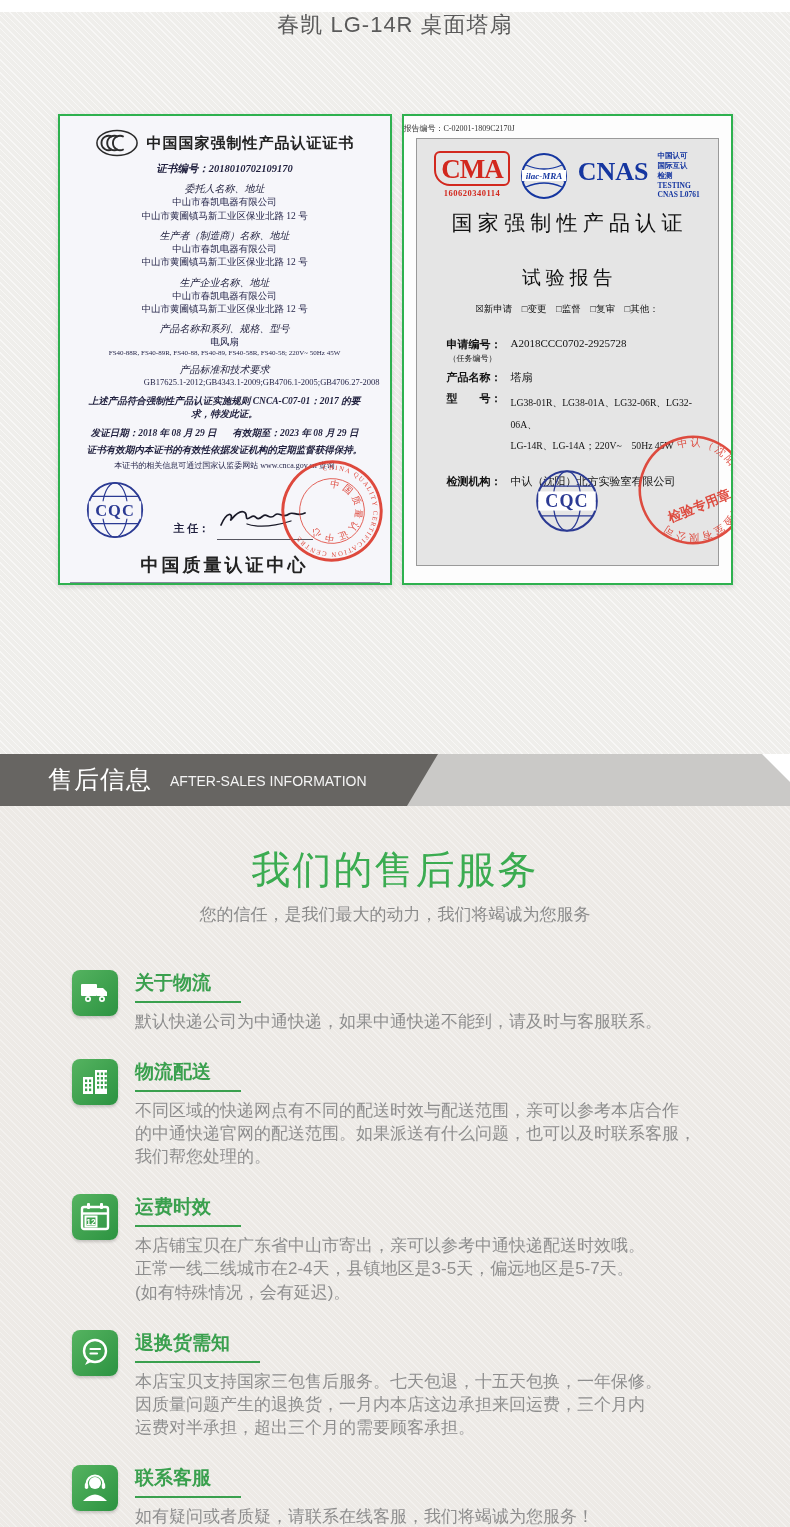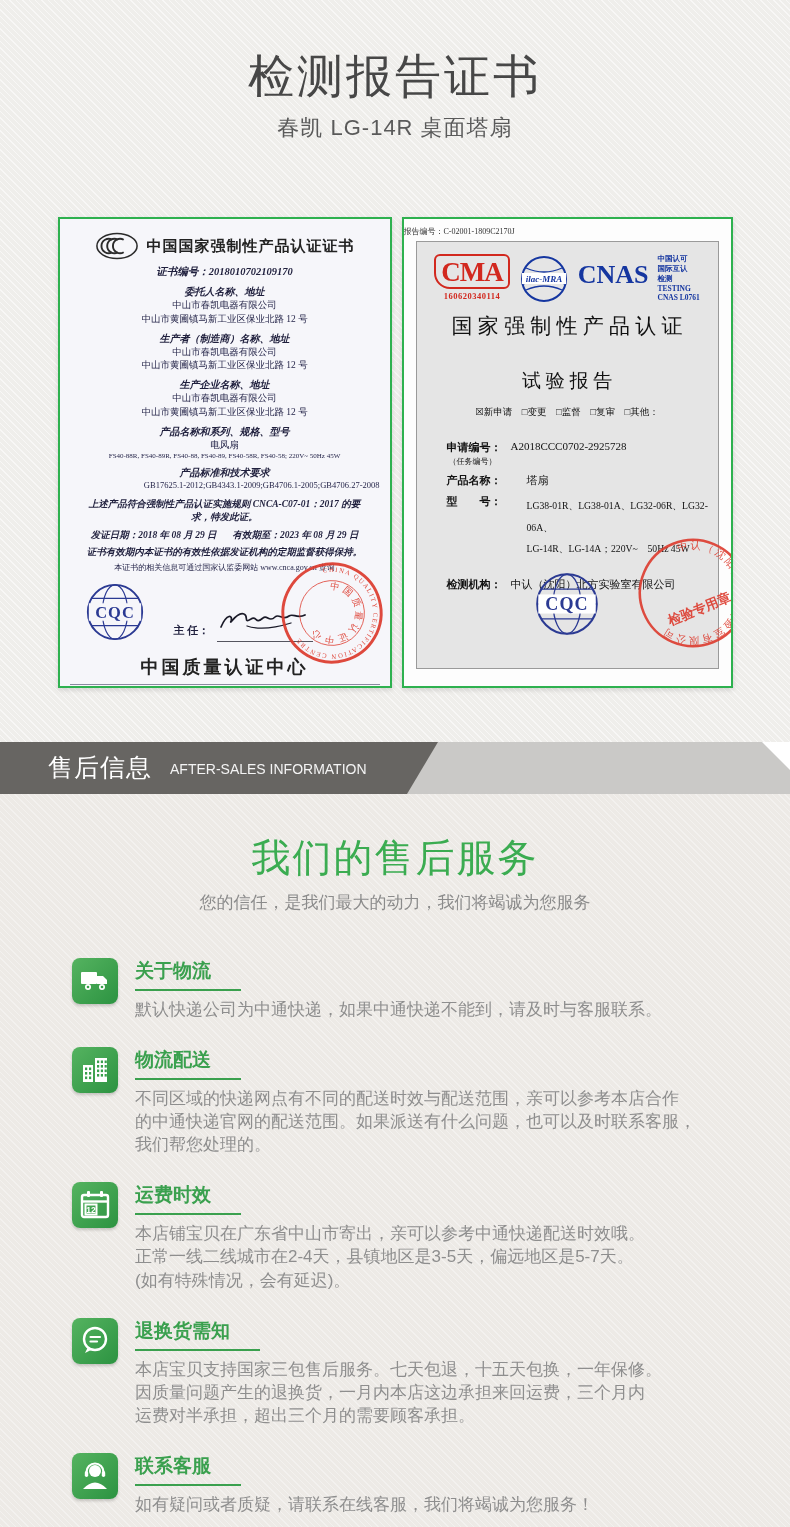--- a/index.html
+++ b/index.html
@@ -19,21 +19,21 @@
   .certs { display:flex; justify-content:center; gap:10px; margin-top:76px; }
   .cert { border:2px solid #2eb14f; box-shadow:0 2px 5px rgba(0,0,0,.13); overflow:hidden; position:relative; }
   .cert-left  { width:334px; height:471px; background:#f6f6fa; padding:12px 10px 6px;
                 font-family:"Liberation Serif","DejaVu Serif",serif; color:#26264a; }
   .cert-right { width:331px; height:471px; background:#fdfdfd; font-family:"Liberation Serif","DejaVu Serif",serif; color:#1c1c1c; }
 
   
   .cl-header { display:flex; align-items:center; justify-content:center; gap:8px; height:30px; }
   .cl-title  { font-size:15px; font-weight:bold; color:#222; letter-spacing:1px; }
   .cl-certno { margin-top:4px; font-size:10.5px; font-weight:bold; font-style:italic; color:#1f1f3d; }
-  .cl-sec-label { margin-top:6px; font-size:10px; font-weight:bold; font-style:italic; color:#1f1f3d; }
+  .cl-sec-label { margin-top:6px; font-size:10px; font-weight:normal; font-style:italic; color:#1f1f3d; }
   .cl-sec-lines { font-size:9.5px; line-height:1.4; white-space:pre-line; }
   .cl-product { font-size:9.5px; line-height:1.4; }
   .cl-models  { font-size:7px; white-space:nowrap; letter-spacing:0; }
   .cl-standards { font-size:8.5px; line-height:1.35;text-align:right; }
   .cl-statement { margin-top:6px; padding:0 10px; font-size:9.5px; font-weight:bold; font-style:italic; line-height:1.4; color:#1f1f3d; }
   .cl-dates { margin-top:5px; font-size:9.5px; font-weight:bold; font-style:italic; color:#1f1f3d; display:flex; justify-content:center; gap:16px; }
   .cl-validity { margin-top:4px; font-size:9.5px; font-weight:bold; font-style:italic; color:#1f1f3d; }
   .cl-query { margin-top:3px; font-size:8px; color:#26264a; }
   .cl-seal-area { position:relative; height:80px; margin-top:2px; }
   .cl-cqc { position:absolute; left:14px; top:6px; }
@@ -52,21 +52,21 @@
   .cma-no { font-size:8.5px; font-weight:bold; color:#d2281e; margin-top:2px; letter-spacing:.5px; }
   .cnas-mark { font-size:26px; font-weight:bold; color:#1536a0; line-height:1; margin-top:8px; }
   .cnas-side { font-size:7.5px; font-weight:bold; color:#1536a0; text-align:left; line-height:1.3; white-space:pre-line; }
   .rb-title1 { position:absolute; top:70px; width:100%; font-size:21px; color:#111; }
   .rb-title2 { position:absolute; top:126px; width:100%; font-size:19px; color:#111; }
   .rb-check  { position:absolute; top:164px; width:100%; font-size:9.5px; color:#111; }
   .rb-fields { position:absolute; top:198px; left:30px; right:6px; text-align:left; font-size:11px; color:#111; }
   .rb-row { display:flex; align-items:flex-start; }
   .rb-label { width:64px; flex:none; font-weight:bold; }
   .rb-note { font-size:8px; margin:1px 0 0 2px; }
-  .rb-gap6 { margin-top:6px;gap:16px; }
+  .rb-gap6 { margin-top:6px; }
   .rb-models { font-size:9.7px; line-height:2.2; white-space:pre-line; padding-top:1px; }
   .rb-agency-row { margin-top:18px; }
   .rb-cqc { position:absolute; top:328px; left:50%; margin-left:-34px; }
   .rb-stamp { position:absolute; top:292px; right:-34px; transform:rotate(-22deg); opacity:.9; }
 
   
   .banner { position:relative; width:790px; height:52px; background:#cac9c7;
             clip-path:polygon(0 0, 762px 0, 790px 28px, 790px 100%, 0 100%); }
   .banner-dark { position:absolute; left:0; top:0; width:438px; height:100%; background:#676562;
                  clip-path:polygon(0 0, 100% 0, calc(100% - 31px) 100%, 0 100%); }
@@ -91,21 +91,20 @@
   .svc-item-title { display:inline-block; font-size:19px; font-weight:bold; color:#3aa04e;
                     border-bottom:2px solid #3aa04e; padding:0 30px 5px 0; margin-bottom:7px; }
   .svc-item-text { font-size:17px; color:#8e8e8e; line-height:1.36; white-space:pre-line; }
 </style>
 </head>
 <body>
 
 <div class="page">
 
   <div class="top-section">
-    <div class="page-title">检测报告证书</div>
     <div class="page-subtitle">春凯 LG-14R 桌面塔扇</div>
 
     <div class="certs">
 
       <div class="cert cert-left">
         <div class="cl-header">
           <svg width="44" height="30" viewBox="0 0 46 30">
             <ellipse cx="23" cy="15" rx="21" ry="13" fill="none" stroke="#2b2b2b" stroke-width="1.6"></ellipse>
             <path d="M18 8.5 A7.5 7.5 0 1 0 18 21.5" fill="none" stroke="#2b2b2b" stroke-width="2"></path>
             <path d="M24 8.5 A7.5 7.5 0 1 0 24 21.5" fill="none" stroke="#2b2b2b" stroke-width="2"></path>

